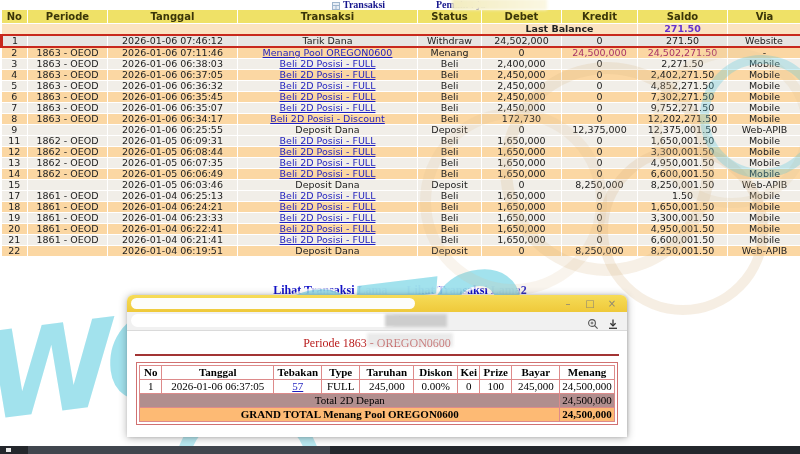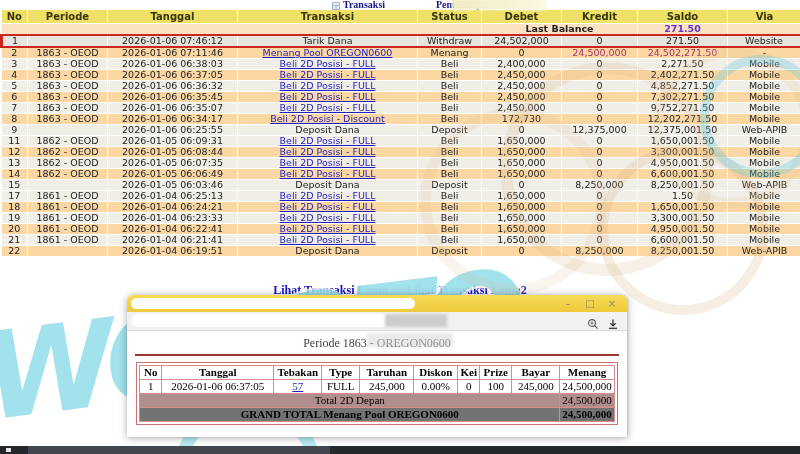--- a/index.html
+++ b/index.html
@@ -66,31 +66,31 @@
   .toolbar { height:18px; background:#F1F1F1; border-bottom:1px solid #DADADA; position:relative; }
   .tb-pill { position:absolute; left:4px; top:2px; width:266px; height:13px;
     background:#fff; border-radius:7px; }
   .tb-char { position:absolute; left:238px; top:4px; font-size:8px; color:#666;padding-left:29px; }
   .tb-blur { position:absolute; left:258px; top:2px; width:62px; height:13px;
     background:#CDCDCD; filter:blur(1.5px); }
   .tb-ico { position:absolute; top:3px; width:12px; height:12px; cursor:pointer; }
   .tb-zoom { right:28px; }
   .tb-dl { right:8px; }
   .content { position:relative; height:106px; background:#fff; font-family:"Liberation Serif",serif; }
-  .p-title { text-align:center; font-size:12px; color:#404040; padding-top:5px; }
+  .p-title { text-align:center; font-size:12px; color:#b91c1c; padding-top:5px; }
   .p-rule { border-top:2px solid #A23434; margin:3px 8px 0 8px; }
   .title-blur { position:absolute; left:240px; top:2px; width:86px; height:14px;
     background:#D9D9D9; opacity:.55; filter:blur(1.5px); }
   .p-frame { border:1px solid #D07070; padding:2px; width:fit-content; margin:6px auto 0; }
   table.p-table { border-collapse:collapse; font-family:"Liberation Serif",serif; font-size:11px; table-layout:fixed; }
   .p-table th, .p-table td { border:1px solid #DD8A8A; text-align:center; padding:0 2px;
     height:13px; line-height:13px; overflow:hidden; white-space:nowrap; color:#000; }
   .p-table th { font-weight:bold; }
   tr.p-total td { background:#B18E8E; }
-  tr.p-grand td { font-weight:bold; background:#737373; }
+  tr.p-grand td { font-weight:bold; background:#fdba74; }
   
   .taskbar { position:absolute; bottom:0; left:0; width:800px; height:8px; background:#24272C; z-index:6; }
   .tb-seg { position:absolute; left:28px; top:0; width:302px; height:8px; background:#41464E; }
   .tb-dot { position:absolute; left:6px; top:2px; width:5px; height:4px; background:#E8E8E8; }
 </style>
 </head>
 <body>
 
 <div class="top-line">
   <span class="t-icon">

